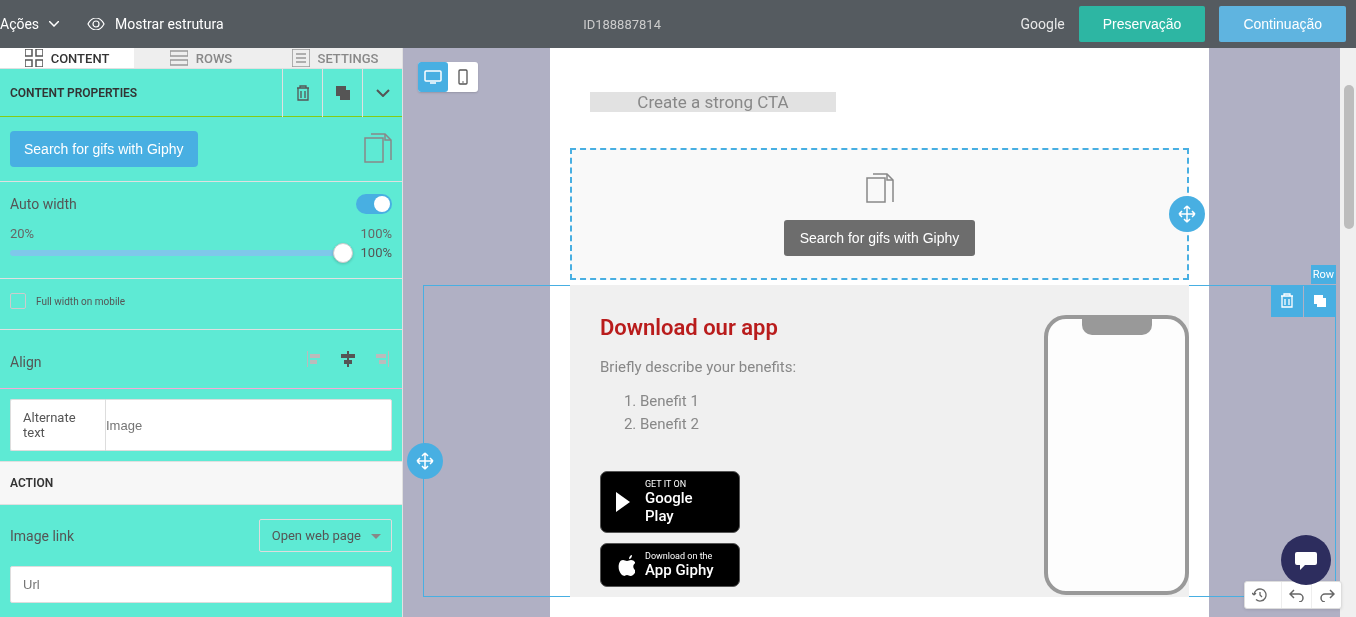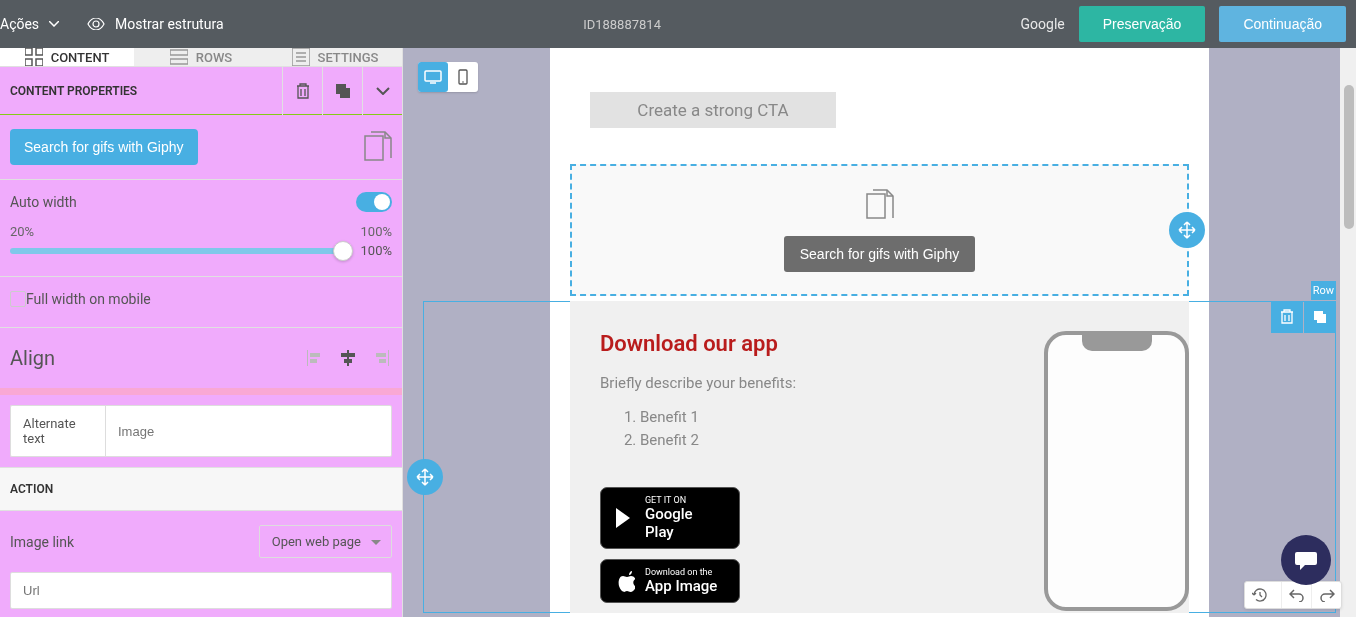--- a/index.html
+++ b/index.html
@@ -10,21 +10,21 @@
 .actions-btn { display: flex; align-items: center; gap: 10px; cursor: pointer; }
 .show-structure { display: flex; align-items: center; gap: 10px; cursor: pointer; }
 .topbar-center { flex: 1; text-align: center; color: #ccc; font-size: 13px; }
 .topbar-right { display: flex; align-items: center; gap: 14px; padding-right: 10px; }
 .status-changed { color: #e8e8e8; font-size: 14px; }
 .btn-primary { background: #2db6a3; color: #fff; border: none; padding: 10px 24px; font-size: 14px; cursor: pointer; border-radius: 2px; }
 .btn-secondary { background: #5fb4e0; color: #fff; border: none; padding: 10px 24px; font-size: 14px; cursor: pointer; border-radius: 2px; }
 
 .main { display: flex; height: calc(617px - 48px); }
 
-.sidebar { width: 403px; background: #f0abfc; border-right: 1px solid #e0e0e0; display: flex; flex-direction: column; overflow-y: auto; }
+.sidebar { width: 403px; background: #5eead4; border-right: 1px solid #e0e0e0; display: flex; flex-direction: column; overflow-y: auto; }
 .tabs { display: flex; height: 48px; border-bottom: 1px solid #e0e0e0; }
 .tab { flex: 1; display: flex; align-items: center; justify-content: center; gap: 8px; font-size: 13px; color: #555; cursor: pointer; font-weight: 500; }
 .tab.active { background: #fff; color: #333; }
 .tab.inactive { background: #eeeeee; color: #888; }
 
 .panel-header { display: flex; align-items: center; justify-content: space-between; padding: 0 0 0 10px; height: 48px; border-bottom: 1px solid #84cc16; }
 .panel-header-title { font-size: 12px; font-weight: 600; color: #333; }
 .panel-header-actions { display: flex; }
 .panel-icon-btn { width: 40px; height: 48px; display: flex; align-items: center; justify-content: center; border-left: 1px solid #e0e0e0; cursor: pointer; color: #555; }
 
@@ -37,50 +37,50 @@
 .toggle { width: 36px; height: 20px; background: #48afe2; border-radius: 10px; position: relative; cursor: pointer; }
 .toggle::after { content: ''; position: absolute; right: 2px; top: 2px; width: 16px; height: 16px; background: #fff; border-radius: 50%; }
 
 .slider-section { padding: 0 10px 18px 10px; border-bottom: 1px solid #e0e0e0; }
 .slider-labels { display: flex; justify-content: space-between; font-size: 13px; color: #666; margin-bottom: 4px; }
 .slider-wrap { display: flex; align-items: center; gap: 18px; }
 .slider-track { flex: 1; height: 6px; background: #7fc8ea; border-radius: 3px; position: relative; }
 .slider-thumb { position: absolute; right: -10px; top: -7px; width: 20px; height: 20px; background: #fff; border: 1px solid #ccc; border-radius: 50%; box-shadow: 0 1px 3px rgba(0,0,0,0.2); }
 .slider-val { font-size: 13px; color: #555; }
 
-.checkbox-row { padding: 14px 20px 20px 10px; display: flex; align-items: center; font-size: 14px; color: #555; border-bottom: 1px solid #e0e0e0; }
+.checkbox-row { padding: 14px 20px 20px 10px; display: flex; align-items: center; gap: 10px; font-size: 10px; color: #555; border-bottom: 1px solid #e0e0e0; }
 .checkbox { width: 16px; height: 16px; border: 1px solid #ccc; border-radius: 2px; }
 
-.align-row { padding: 18px 10px; display: flex; align-items: center; justify-content: space-between; font-size: 20px; color: #555; border-bottom: 7px solid #f9a8d4; }
+.align-row { padding: 18px 10px; display: flex; align-items: flex-end; justify-content: space-between; font-size: 14px; color: #555; border-bottom: 1px solid #f9a8d4; }
 .align-btns { display: flex; gap: 8px; }
 .align-btn { width: 24px; height: 22px; display: flex; align-items: center; justify-content: center; color: #bbb; cursor: pointer; }
 .align-btn.active { color: #555; }
 
 .alt-row { padding: 10px; display: flex; border-bottom: 1px solid #e0e0e0; }
 .alt-label { flex: 0 0 95px; border: 1px solid #ddd; border-right: none; padding: 10px 12px; font-size: 13px; color: #555; background: #fff; border-radius: 2px 0 0 2px; }
-.alt-input { flex: 1; border: 1px solid #ddd; padding: 10px 12px; font-size: 13px; color: #555; border-radius: 0 2px 2px 0; }
+.alt-input { flex: 1; border: 1px solid #ddd; padding: 10px 0; font-size: 13px; color: #555; border-radius: 0 2px 2px 0; }
 
 .section-title { padding: 14px 10px; font-size: 12px; font-weight: 600; color: #333; background: #f7f7f7; border-bottom: 1px solid #e0e0e0; }
 
 .link-row { padding: 14px 10px; display: flex; align-items: center; justify-content: space-between; font-size: 14px; color: #555; }
 .dropdown { border: 1px solid #ddd; padding: 8px 30px 8px 12px; font-size: 13px; color: #555; border-radius: 2px; position: relative; cursor: pointer; min-width: 130px; }
 .dropdown::after { content: ''; position: absolute; right: 10px; top: 14px; border-left: 5px solid transparent; border-right: 5px solid transparent; border-top: 5px solid #888; }
 
 .url-row { padding: 0 10px 14px 10px; }
 .url-input { width: 100%; border: 1px solid #ddd; padding: 10px 12px; font-size: 13px; color: #999; border-radius: 2px; }
 
 .canvas { flex: 1; background: #b0b0c4; position: relative; overflow: hidden; }
 .canvas-inner { position: absolute; left: 147px; right: 147px; top: 0; bottom: 0; background: #fff; }
 
 .device-switch { position: absolute; left: 15px; top: 14px; background: #fff; border-radius: 3px; display: flex; z-index: 5; box-shadow: 0 1px 2px rgba(0,0,0,0.15); }
 .device-btn { width: 30px; height: 30px; display: flex; align-items: center; justify-content: center; cursor: pointer; color: #555; }
 .device-btn.active { background: #48afe2; color: #fff; border-radius: 3px; }
 
 .canvas-content { padding: 0 20px; }
-.cta-block { margin: 44px 20px 11px 20px; background: #e2e2e2; text-align: center; padding: 8px; color: #888; font-size: 17px; width: 246px; }
+.cta-block { margin: 44px 20px 11px 20px; background: #e2e2e2; text-align: center; padding: 0; color: #888; font-size: 17px; width: 246px; }
 
 .giphy-block { margin: 36px 0px 0 0px; border: 2px dashed #48afe2; padding: 22px; text-align: center; background: rgba(200,200,200,0.1); position: relative; }
 .giphy-icon { display: flex; justify-content: center; margin-bottom: 14px; color: #888; }
 .giphy-block-btn { background: #6d6d6d; color: #fff; border: none; padding: 10px 16px; border-radius: 3px; font-size: 14px; font-weight: 500; cursor: pointer; }
 .move-handle-right { position: absolute; right: -18px; top: 50%; transform: translateY(-50%); width: 36px; height: 36px; background: #48afe2; border-radius: 50%; display: flex; align-items: center; justify-content: center; color: #fff; cursor: move; z-index: 3; }
 
 .download-row { margin-top: 5px; position: relative; }
 .row-overlay { position: absolute; left: -147px; right: -147px; top: 0; bottom: 0; border: 1px solid #48afe2; pointer-events: none; }
 .row-tag { position: absolute; right: -147px; top: -20px; background: #48afe2; color: #fff; font-size: 11px; padding: 3px 2px; pointer-events: none; }
 .row-tools { position: absolute; right: -147px; top: 0; display: flex; }
@@ -346,21 +346,21 @@
                     <div class="small">GET IT ON</div>
                     <div class="big">Google Play</div>
                   </div>
                 </div>
                 <div class="store-badge">
                   <svg width="20" height="22" viewBox="0 0 20 22">
                       <path d="M14 5 c0-2 1.5-4 3-4 c0 2-1 4-3 4z M10 22 c-3 0-5-3-6-6 c-1-4 0-10 4-10 c1.5 0 2.5 1 4 1 s2.5-1 4-1 c2 0 3.5 1 4.5 3 c-3 1.5-3 6 0.5 7.5 c-1 3-3 5.5-5.5 5.5 c-1.5 0-2-1-3.5-1 s-2 1-3 1z" fill="#fff"></path>
                     </svg>
                   <div>
                     <div class="small">Download on the</div>
-                    <div class="big">App Image</div>
+                    <div class="big">App Giphy</div>
                   </div>
                 </div>
               </div>
             </div>
             <div class="phone-mock">
               <div class="phone-frame">
                 <div class="phone-notch"></div>
               </div>
             </div>
           </div>

